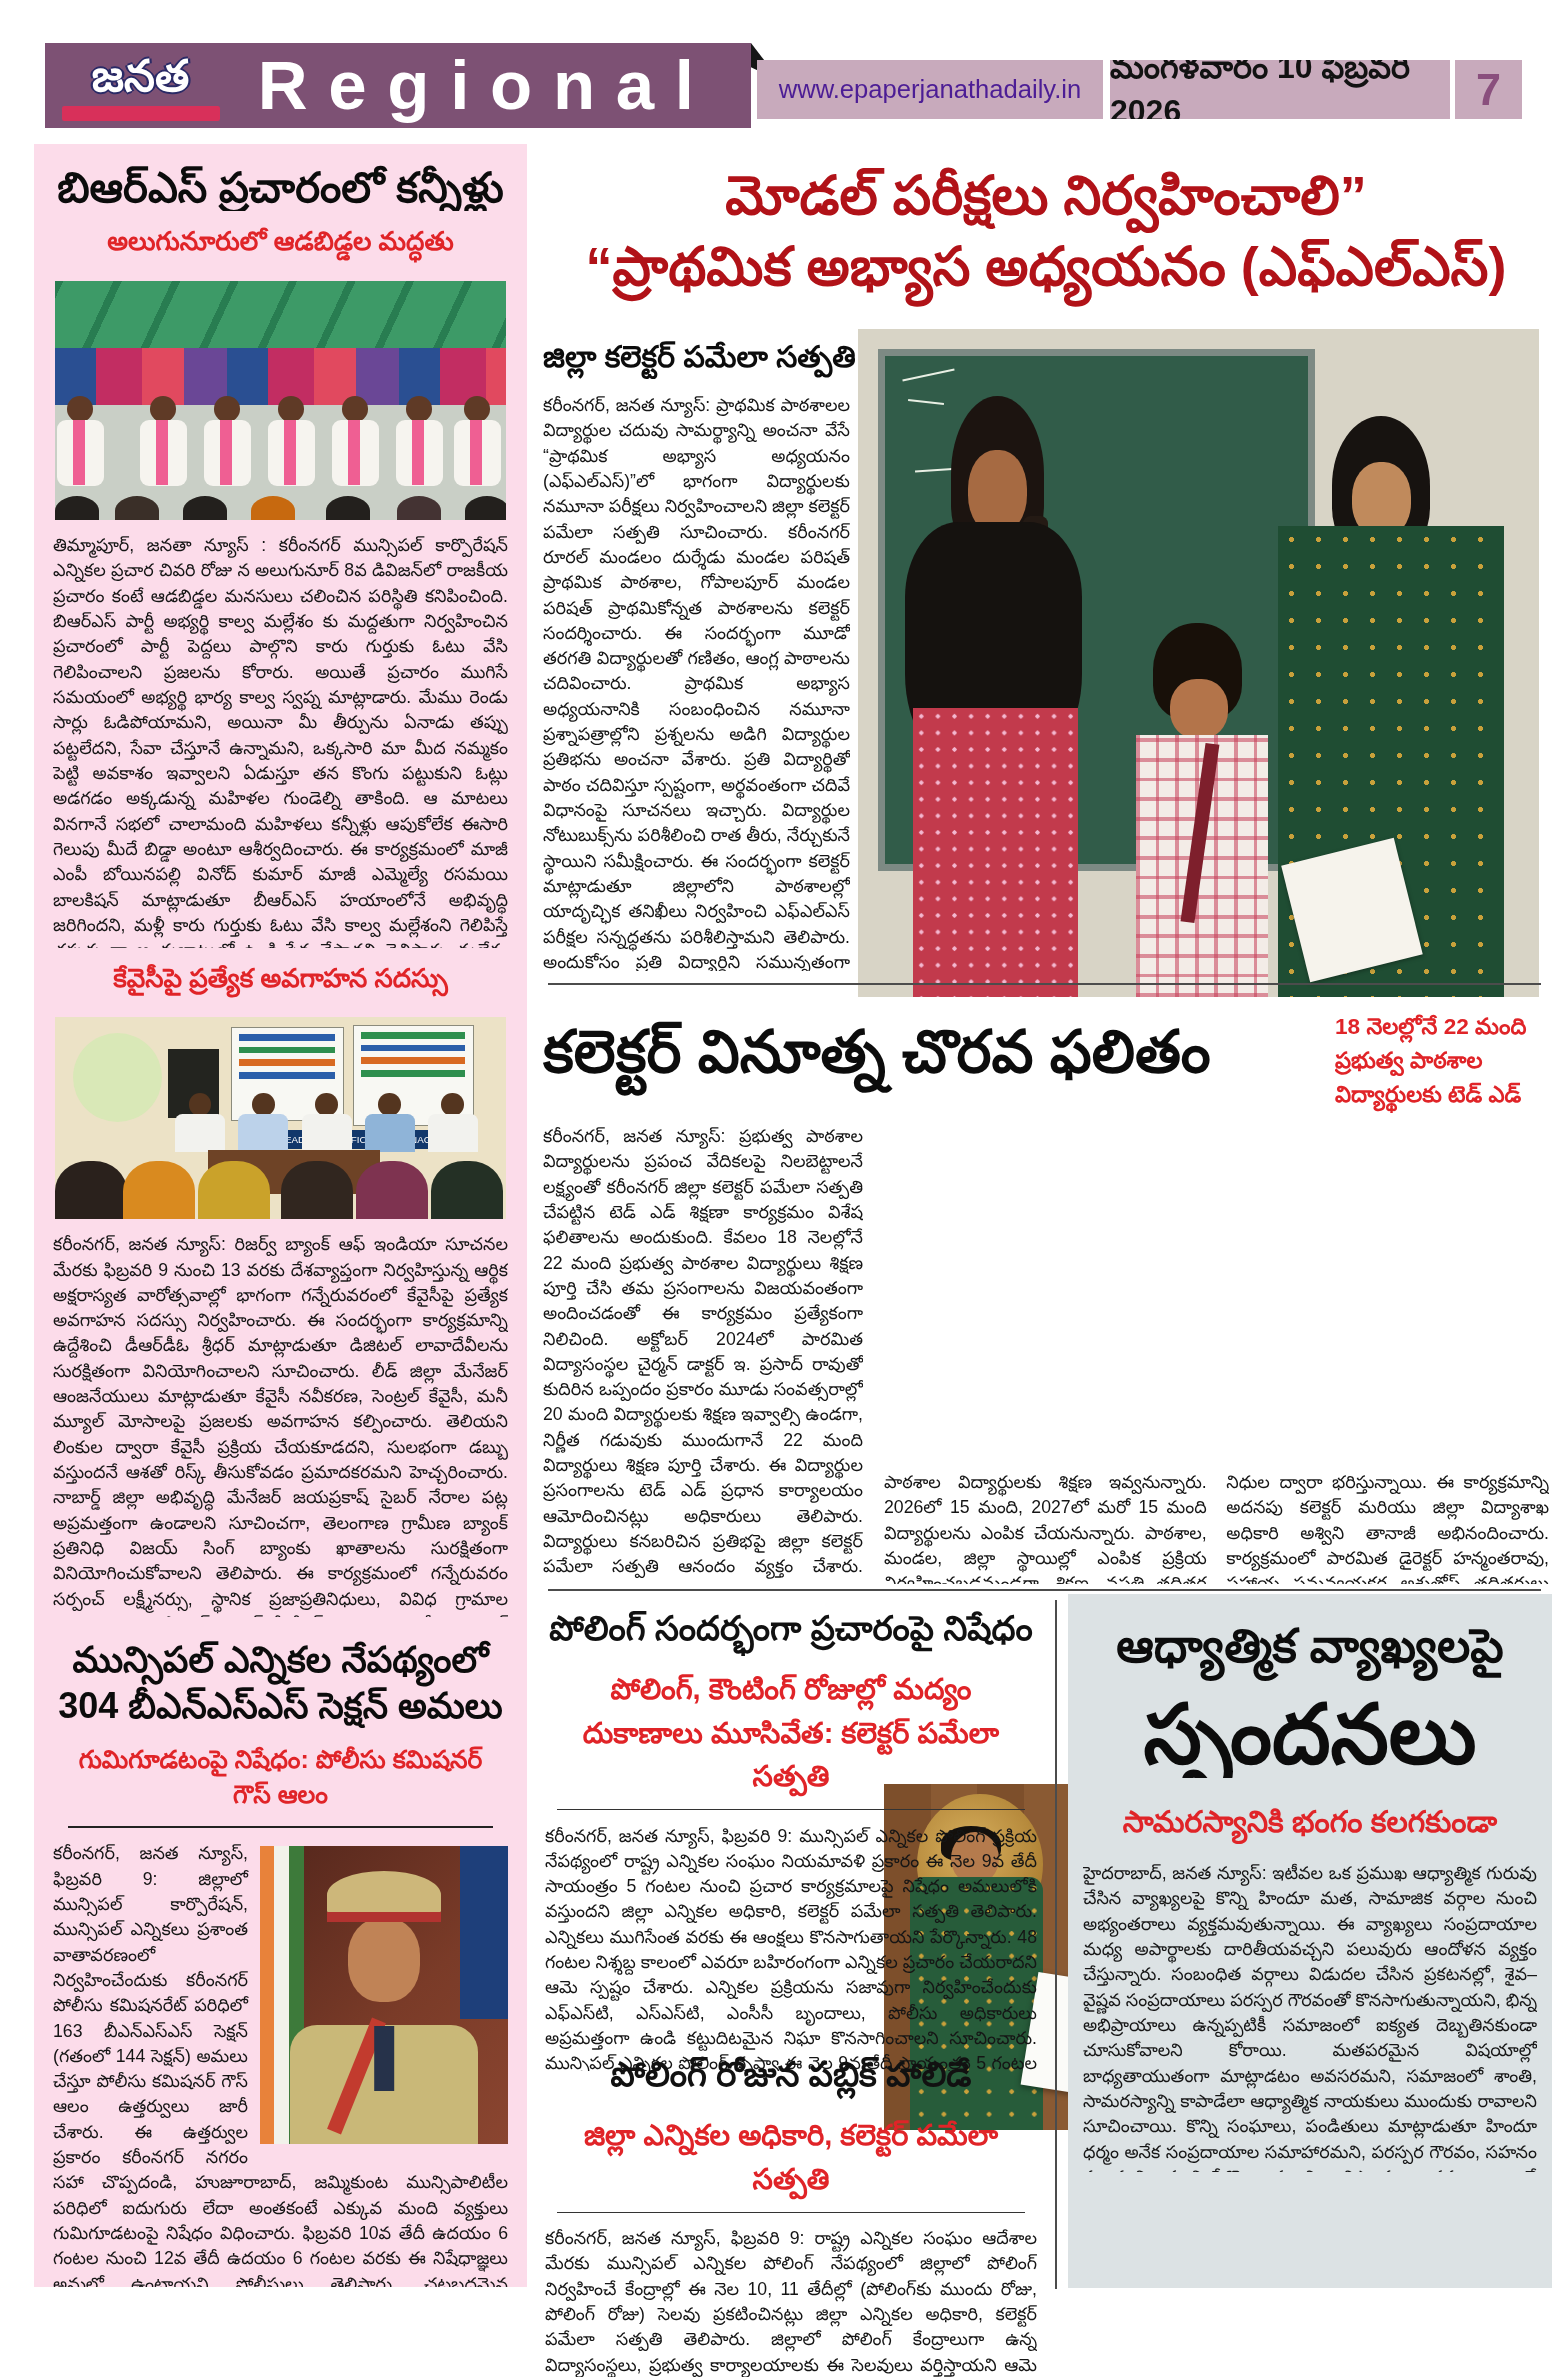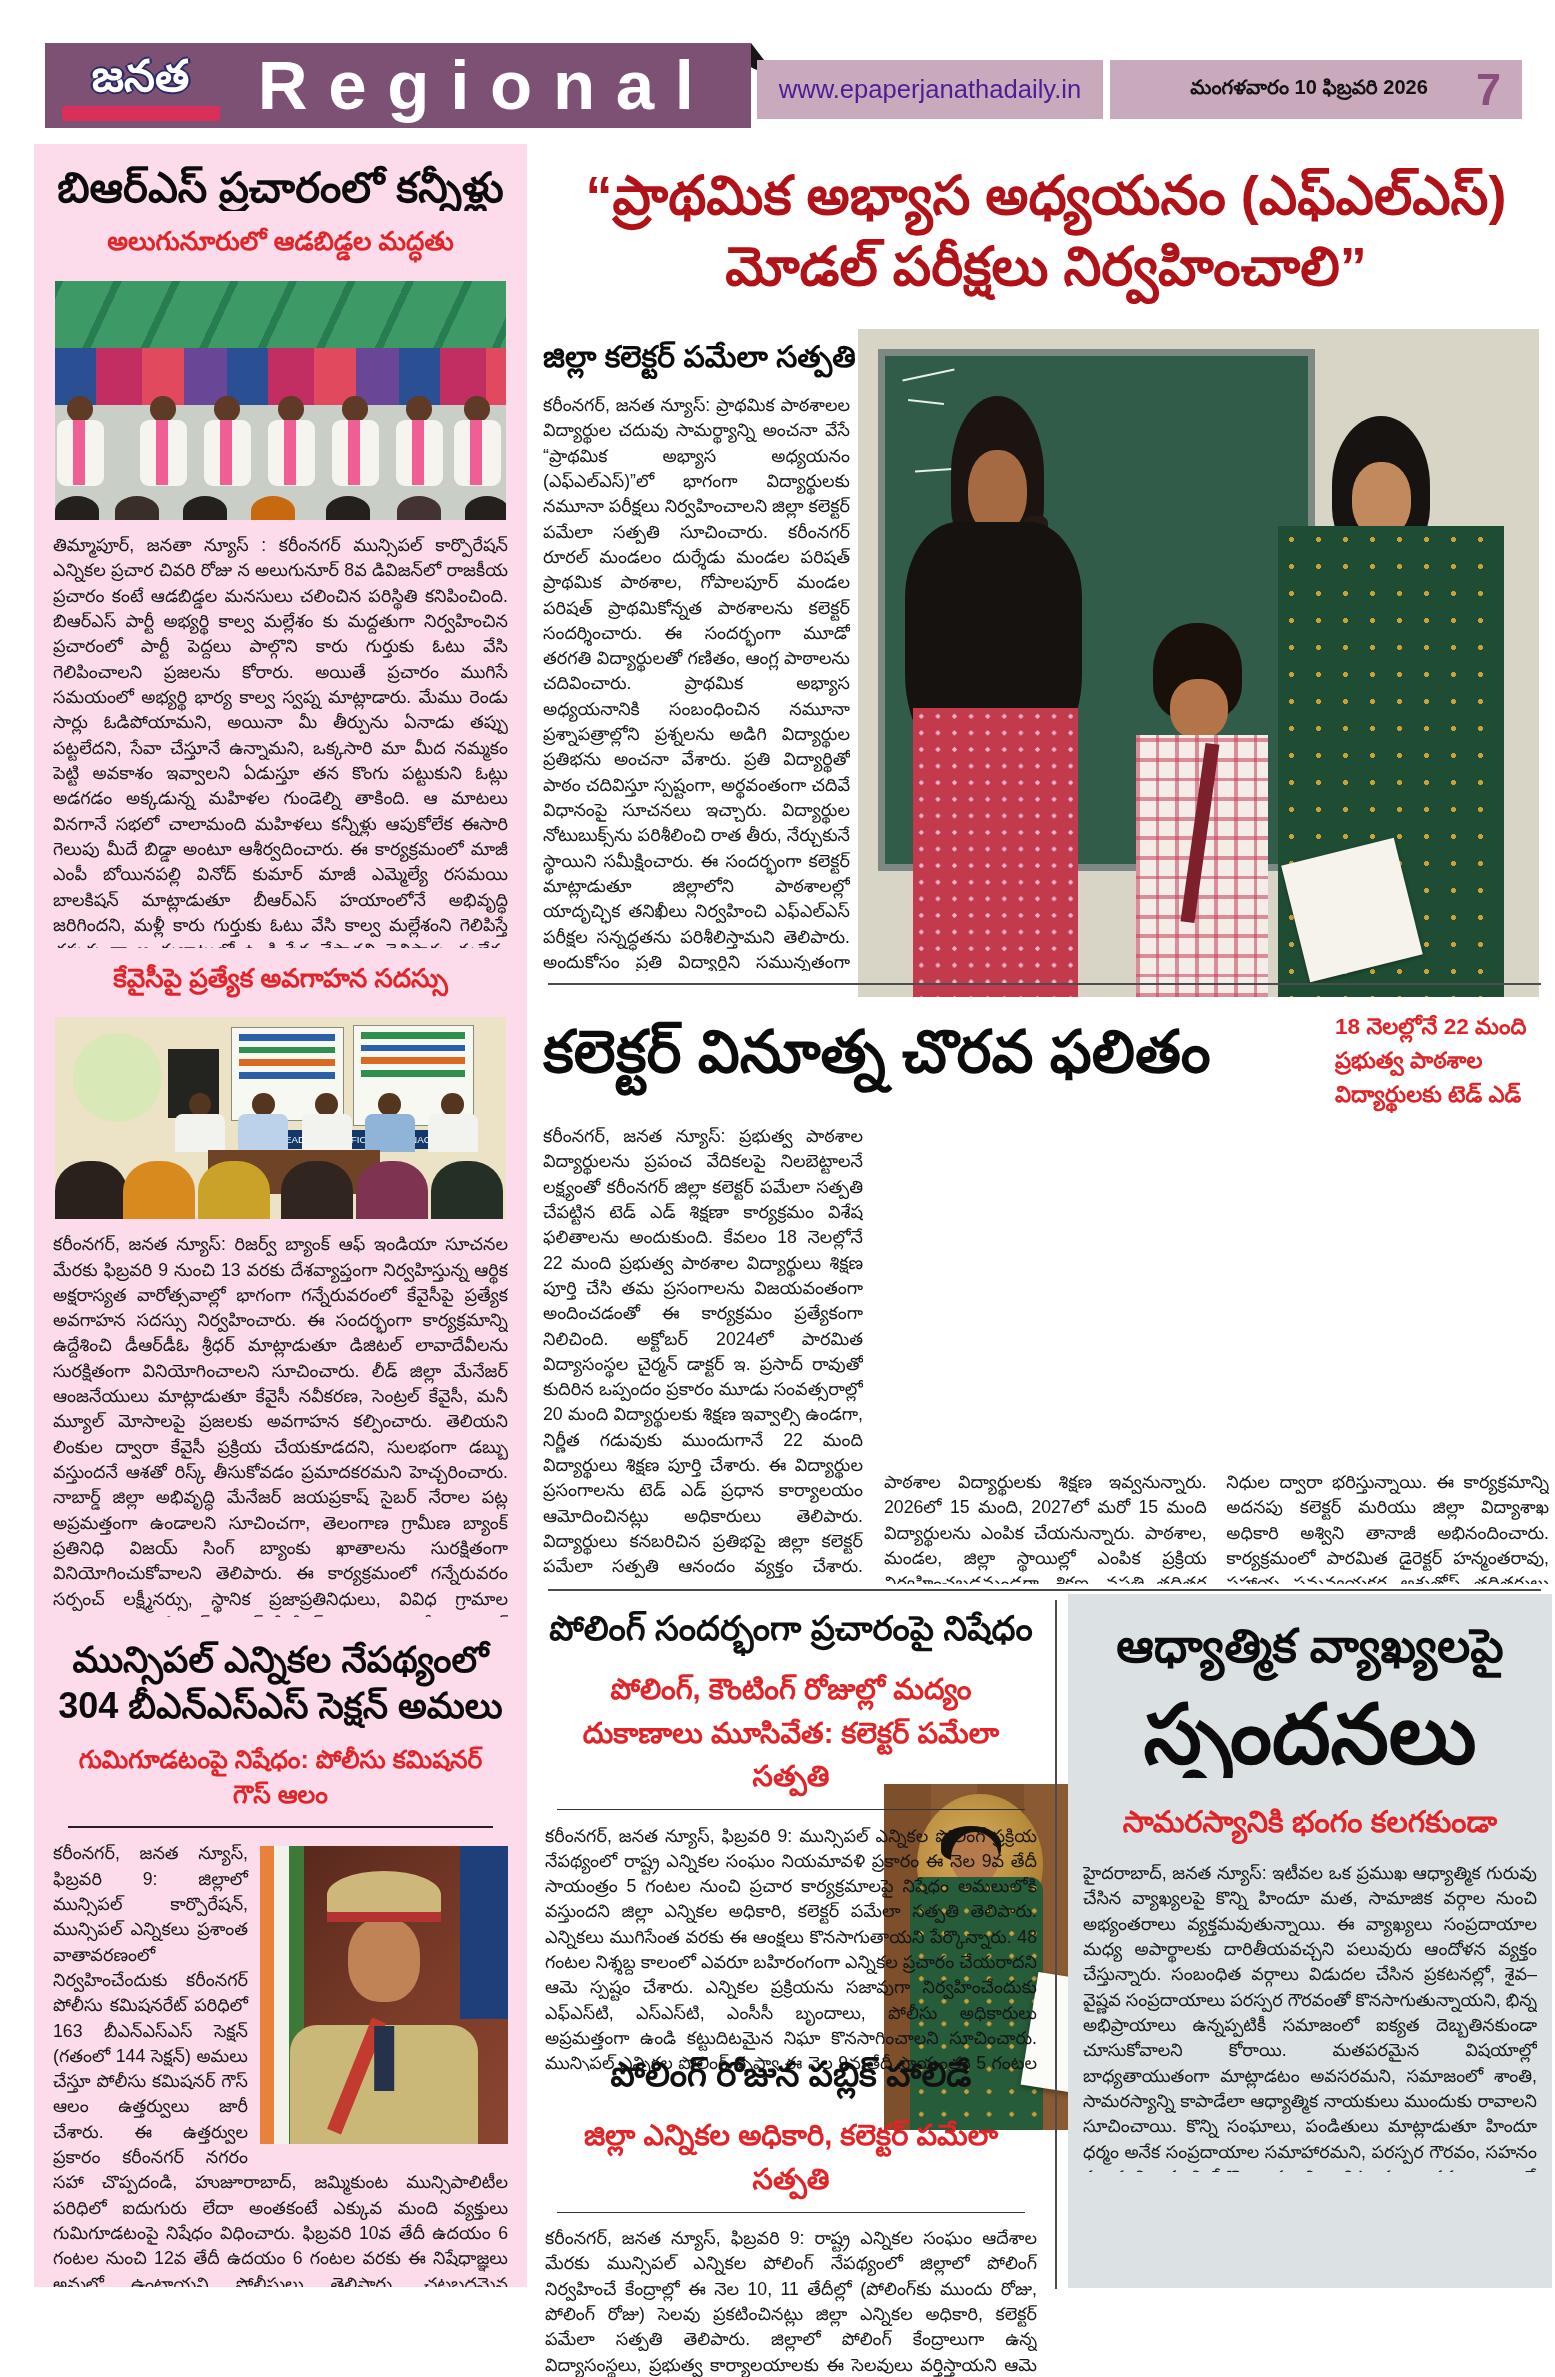--- a/index.html
+++ b/index.html
@@ -11,21 +11,21 @@
   #banner{left:45px;top:43px;width:706px;height:85px;background:#7d5174;}
   .logo{position:absolute;left:13.5px;top:6px;width:164px;height:73px;}
   .logo-word{position:absolute;left:0;right:0;top:1.5px;text-align:center;font-size:44px;font-weight:bold;color:#fff;
              text-shadow:-2.3px 0 #2a2a66,2.3px 0 #2a2a66,0 -2.3px #2a2a66,0 2.3px #2a2a66;}
   .logo-strip{position:absolute;left:3px;right:3px;bottom:1.5px;height:14.3px;background:#d8305a;border-radius:2.3px;}
   .regional{position:absolute;left:184px;right:7.5px;top:0;bottom:0;display:flex;align-items:center;justify-content:center;
             font-size:69px;font-weight:bold;color:#ffffff;letter-spacing:0.30em;white-space:nowrap;overflow:hidden;}
   #fold{left:751px;top:43px;width:30px;height:39px;background:#161616;clip-path:polygon(0 0,100% 100%,0 62%);}
   .hbar{background:#c8aabc;display:flex;align-items:center;justify-content:center;overflow:hidden;}
   #urlbar{left:757px;top:60px;width:346px;height:59px;font-size:25.6px;color:#4c1d95;}
-  #datebar{left:1110px;top:60px;width:340px;height:59px;font-size:20px;font-weight:bold;color:#121212;padding-left:29px;}
+  #datebar{left:1110px;top:60px;width:340px;height:59px;font-size:32px;font-weight:bold;color:#121212;}
   #pagebox{left:1455px;top:60px;width:67px;height:59px;font-size:45px;font-weight:bold;color:#8a4f7d;}
 
   
   .bodytxt{font-size:17.7px;line-height:1.43;text-align:justify;color:#151515;overflow:hidden;}
   .redsub{color:#e02428;font-weight:bold;}
   .blackhead{color:#0c0c0c;font-weight:bold;}
 
   
   #left-col{left:34px;top:144px;width:493px;height:2143px;background:#fcdcea;overflow:hidden;}
   .lc-h1{margin:19.6px 7.5px 0;text-align:center;font-size:42px;line-height:1.12;white-space:nowrap;overflow:hidden;}
@@ -329,22 +329,22 @@
         <div class="p3-tie"></div>
         <div class="p3-face"></div>
         <div class="p3-cap"></div>
         <div class="p3-capband"></div>
       </div>
       <span>కరీంనగర్, జనత న్యూస్, ఫిబ్రవరి 9: జిల్లాలో మున్సిపల్ కార్పొరేషన్, మున్సిపల్ ఎన్నికలు ప్రశాంత వాతావరణంలో నిర్వహించేందుకు కరీంనగర్ పోలీసు కమిషనరేట్ పరిధిలో 163 బీఎన్ఎస్ఎస్ సెక్షన్ (గతంలో 144 సెక్షన్) అమలు చేస్తూ పోలీసు కమిషనర్ గౌస్ ఆలం ఉత్తర్వులు జారీ చేశారు. ఈ ఉత్తర్వుల ప్రకారం కరీంనగర్ నగరం సహా చొప్పదండి, హుజూరాబాద్, జమ్మికుంట మున్సిపాలిటీల పరిధిలో ఐదుగురు లేదా అంతకంటే ఎక్కువ మంది వ్యక్తులు గుమిగూడటంపై నిషేధం విధించారు. ఫిబ్రవరి 10వ తేదీ ఉదయం 6 గంటల నుంచి 12వ తేదీ ఉదయం 6 గంటల వరకు ఈ నిషేధాజ్ఞలు అమల్లో ఉంటాయని పోలీసులు తెలిపారు. చట్టబద్ధమైన సమావేశాలు లేదా కార్యక్రమాలు నిర్వహించాల్సి వస్తే సంబంధిత అధికారుల నుంచి ముందస్తు అనుమతి తీసుకోవడం తప్పనిసరి అని కమిషనర్ స్పష్టం చేశారు. ఎన్నికల ప్రక్రియకు ఎలాంటి ఆటంకం కలగకుండా, శాంతిభద్రతలను కాపాడేందుకు ప్రజలు పోలీసు శాఖకు సహకరించాలని ఆయన విజ్ఞప్తి చేశారు. ఈ ఉత్తర్వులను ఉల్లంఘించిన వారిపై చట్టపరమైన చర్యలు తీసుకుంటామని పోలీసులు హెచ్చరించారు. ప్రజా శాంతి భద్రతల పరిరక్షణతో పాటు స్వేచ్ఛాయుత ఎన్నికలు నిర్వహించడమే ఈ ఆంక్షల ప్రధాన ఉద్దేశమని కమిషనర్ తెలిపారు.</span>
     </div>
   </div>
 
   <div class="abs" id="main-h1">
+    <div>మోడల్ పరీక్షలు నిర్వహించాలి”</div>
     <div>“ప్రాథమిక అభ్యాస అధ్యయనం (ఎఫ్ఎల్ఎస్)</div>
-    <div>మోడల్ పరీక్షలు నిర్వహించాలి”</div>
   </div>
   <div class="abs blackhead" id="main-byline">జిల్లా కలెక్టర్ పమేలా సత్పతి</div>
 
   <div class="abs photo" id="photo4">
     <div class="p4-wall"></div>
     <div class="p4-board">
       <div class="p4-chalk" style="top:18px;left:16.6px;"></div>
       <div class="p4-chalk c2"></div>
       <div class="p4-chalk c3"></div>
     </div>

